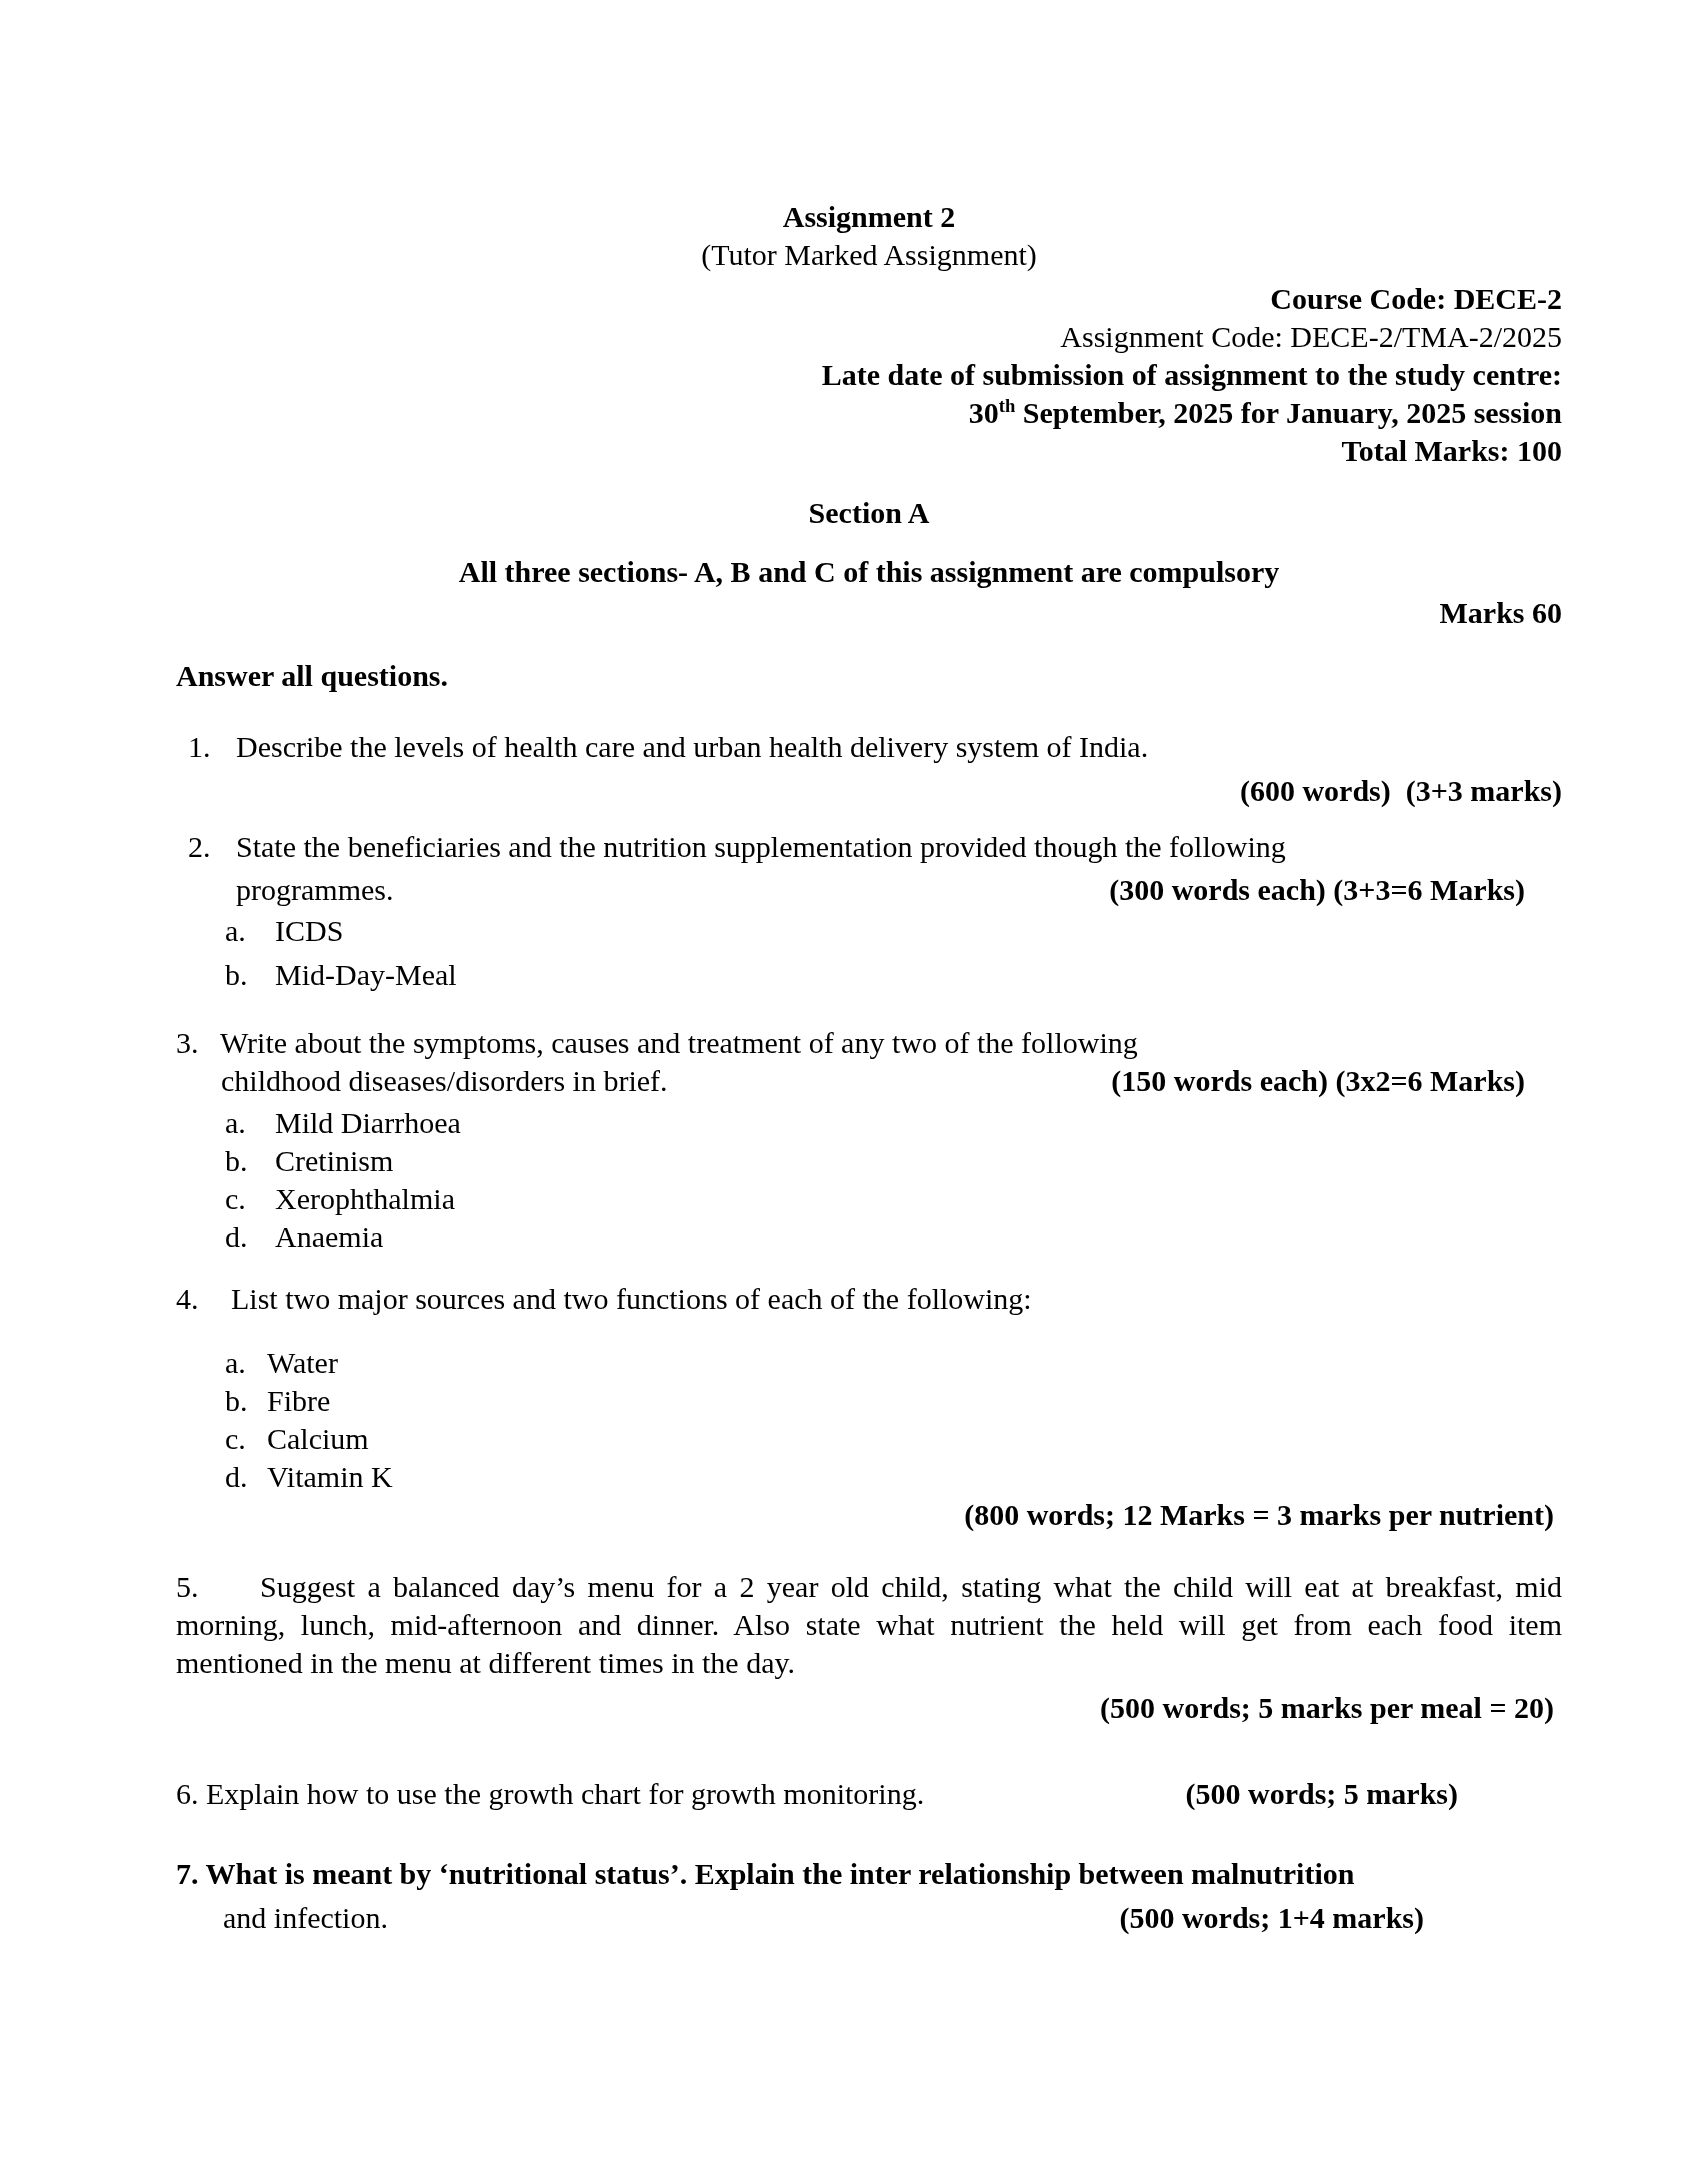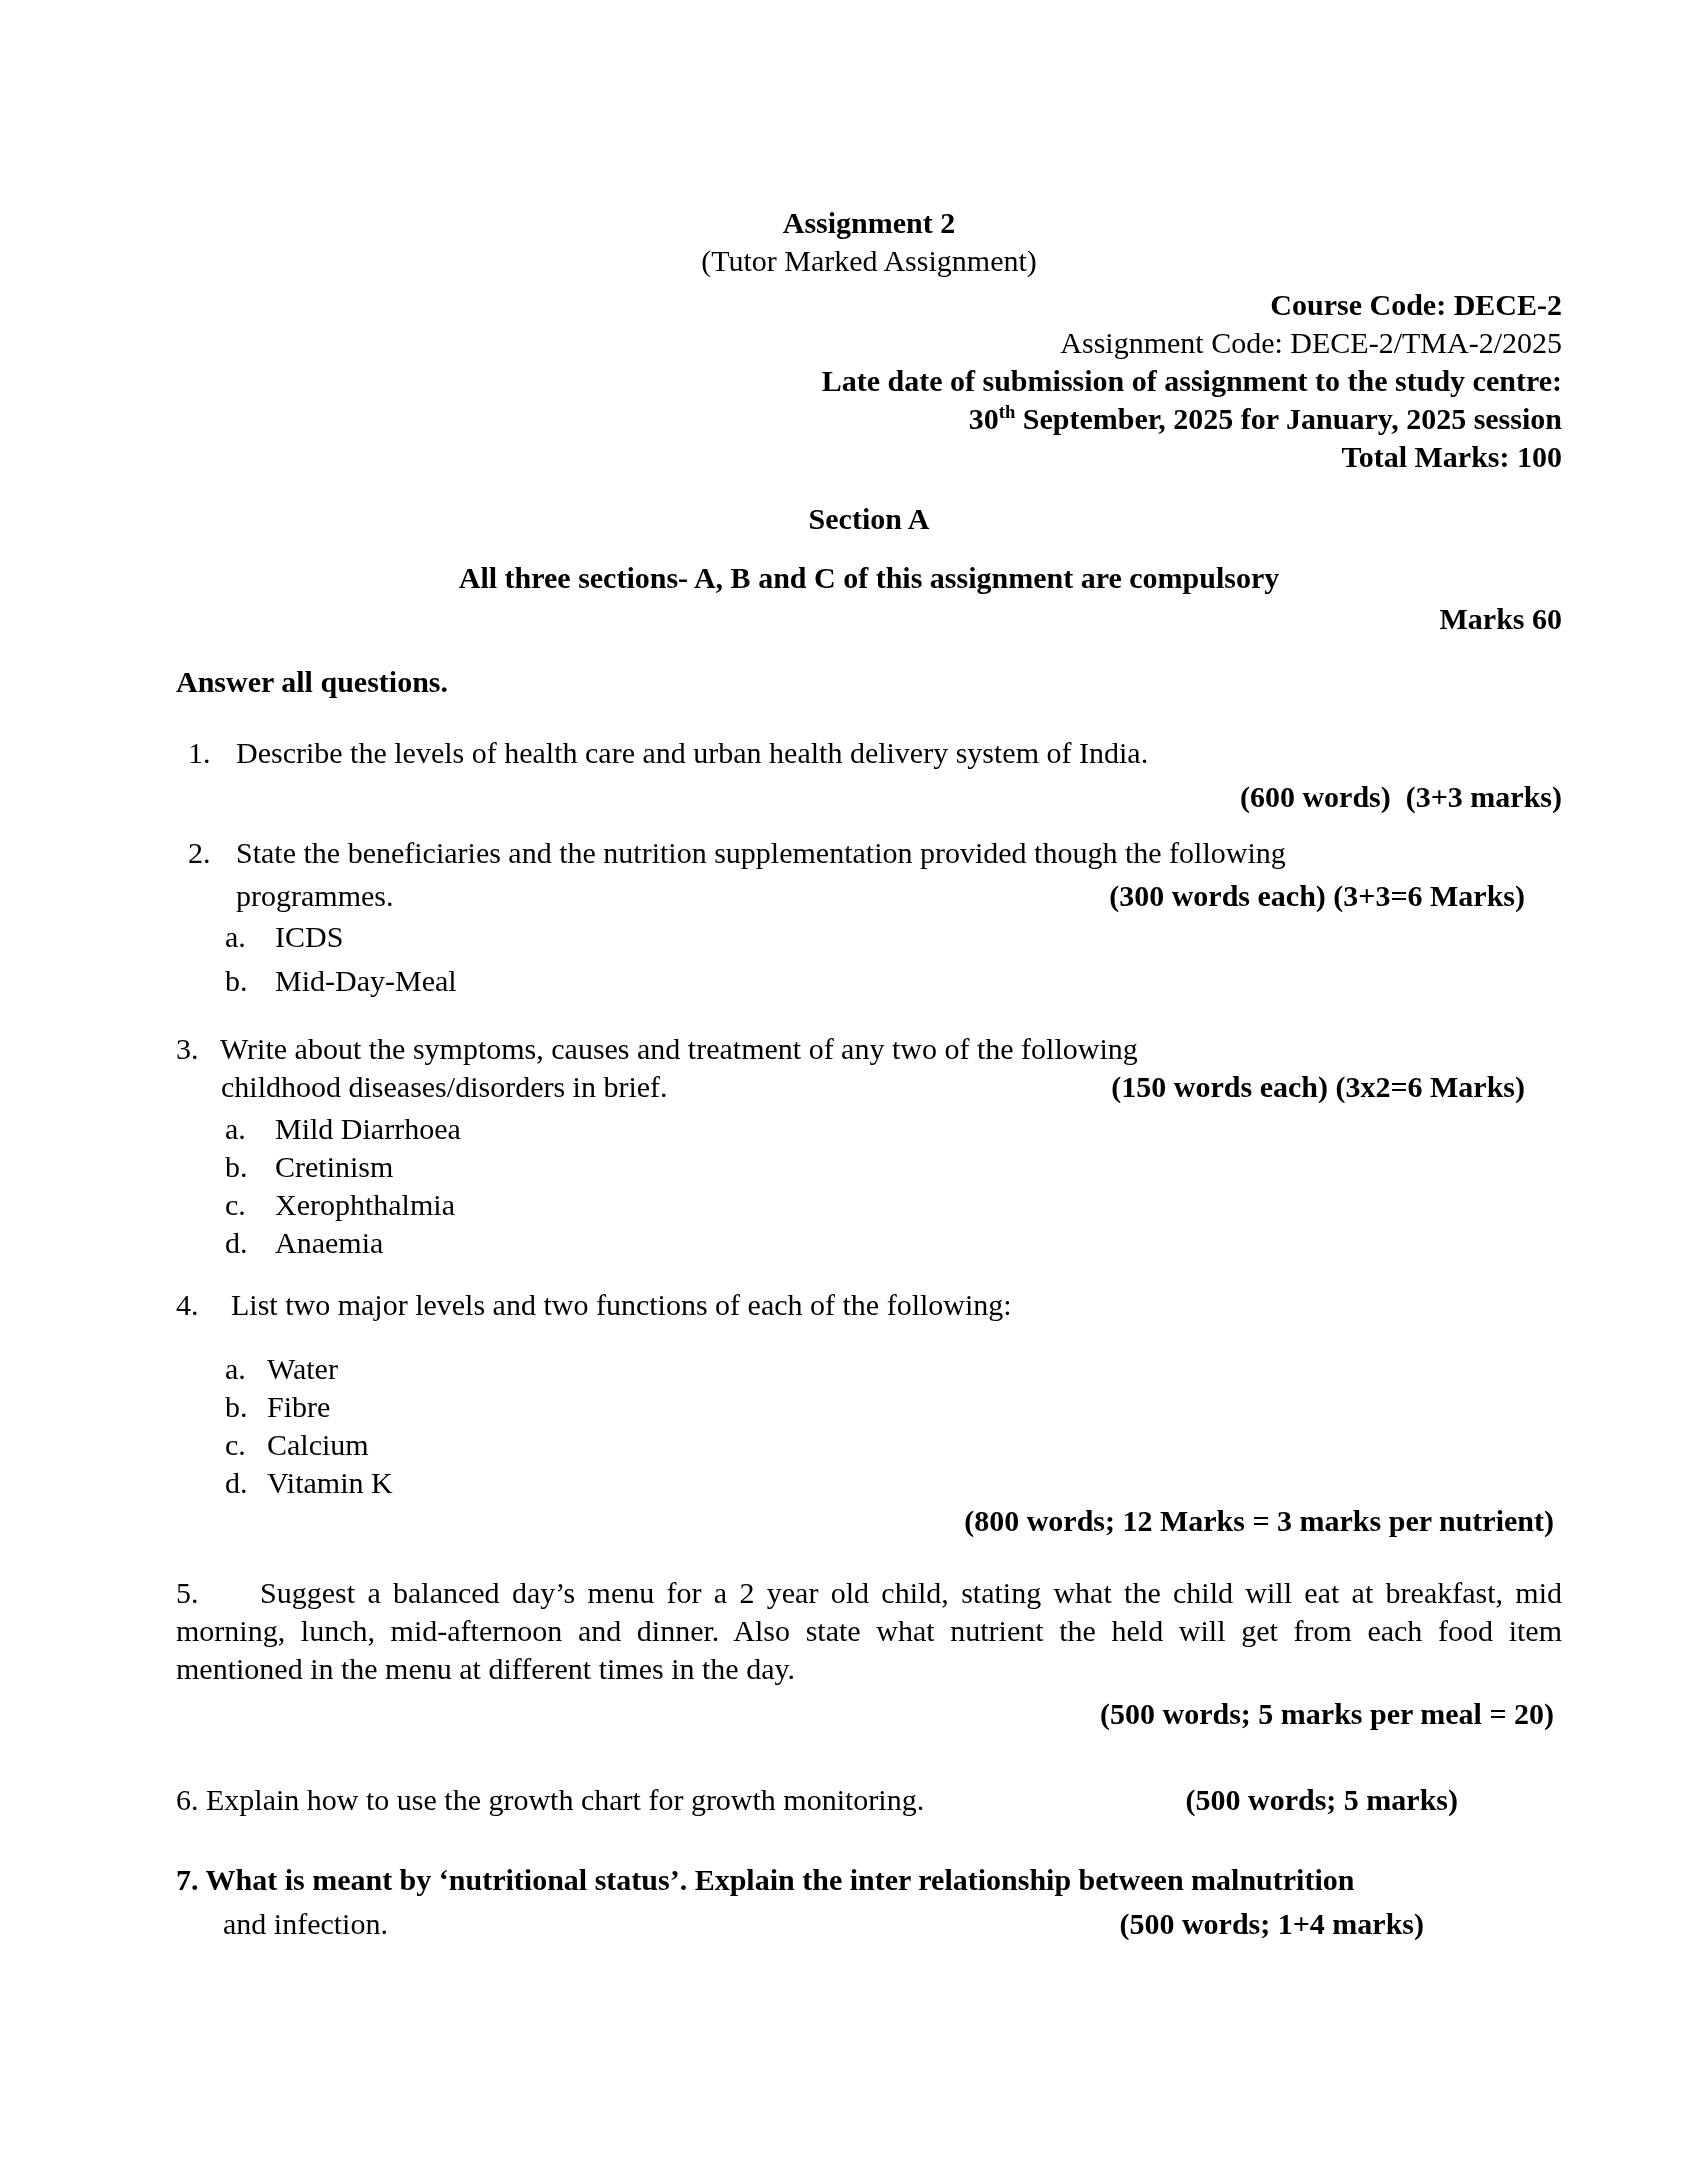--- a/index.html
+++ b/index.html
@@ -10,21 +10,21 @@
     background: #ffffff;
     font-family: "Liberation Serif", "DejaVu Serif", serif;
     font-size: 30px;
     line-height: 38px;
     color: #000000;
     overflow: hidden;
   }
   .content {
     position: absolute;
     left: 176px;
-    top: 204px;
+    top: 198px;
     width: 1386px;
   }
   .line { line-height: 38px; }
   .bold { font-weight: bold; }
   .t-center { text-align: center; }
   .t-right { text-align: right; }
   .t-justify { text-align: justify; }
   sup.ord {
     font-size: 0.62em;
     vertical-align: super;
@@ -105,21 +105,21 @@
       <span class="sub-letter">c.</span>
       <span>Xerophthalmia</span>
     </div>
     <div class="line sub-row">
       <span class="sub-letter">d.</span>
       <span>Anaemia</span>
     </div>
 
     <div class="line q-row" style="margin-top:24px;">
       <span class="q-num" style="width:55px;">4.</span>
-      <span class="q-text">List two major levels and two functions of each of the following:</span>
+      <span class="q-text">List two major sources and two functions of each of the following:</span>
     </div>
     <div class="line sub-row" style="margin-top:26px;">
       <span class="sub-letter" style="width:42px;">a.</span>
       <span>Water</span>
     </div>
     <div class="line sub-row">
       <span class="sub-letter" style="width:42px;">b.</span>
       <span>Fibre</span>
     </div>
     <div class="line sub-row">

